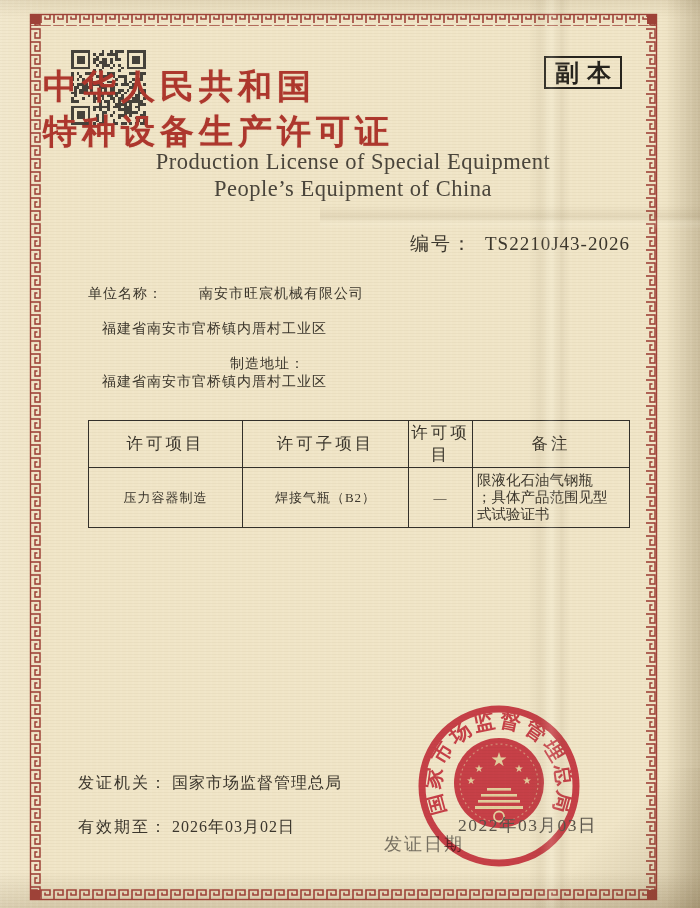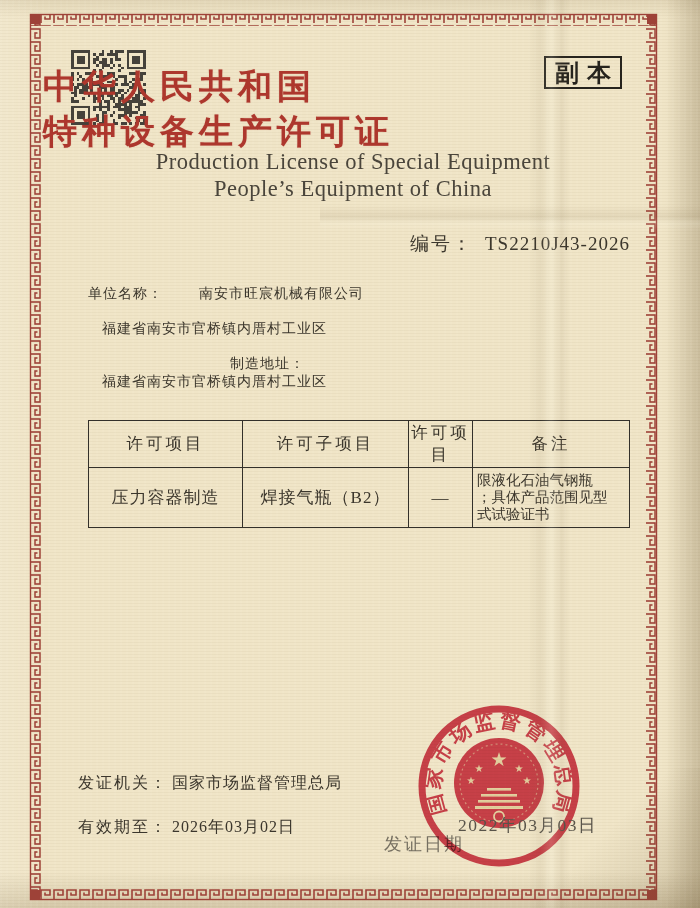--- a/index.html
+++ b/index.html
@@ -65,21 +65,21 @@
   .f1{top:285px;}
   .f2{top:320px;}
   .f3{top:355px;flex-direction:column;}
   .statement{left:118px;top:390px;font-size:19px;letter-spacing:1px;}
   
   .license-table{left:88px;top:420px;}
   table{border-collapse:collapse;table-layout:fixed;width:541px;}
   th,td{border:1.7px solid #33302a;text-align:center;vertical-align:middle;
     font-weight:normal;color:#3b362c;}
   th{height:29px;font-size:16.5px;letter-spacing:3px;}
-  td{height:55px;font-size:17px;letter-spacing:1px;}
+  td{height:55px;font-size:13px;letter-spacing:1px;}
   td.remark{font-size:14.5px;line-height:17px;text-align:left;padding:2px 4px;letter-spacing:0;}
   
   .f-issuer{top:773px;}
   .f-valid{top:817px;}
   .footer-field{left:78px;display:flex;font-size:16px;letter-spacing:1px;}
   .footer-field .lbl{width:94px;flex:none;letter-spacing:2px;}
   .issue-date-label{left:384px;top:832px;font-size:18px;color:#756f61;letter-spacing:2px;}
   .seal{left:404px;top:691px;width:190px;height:190px;mix-blend-mode:multiply;opacity:.92;}
   .issue-date-value{left:458px;top:813px;font-size:17.5px;color:#59544a;letter-spacing:1.5px;}
 </style>

